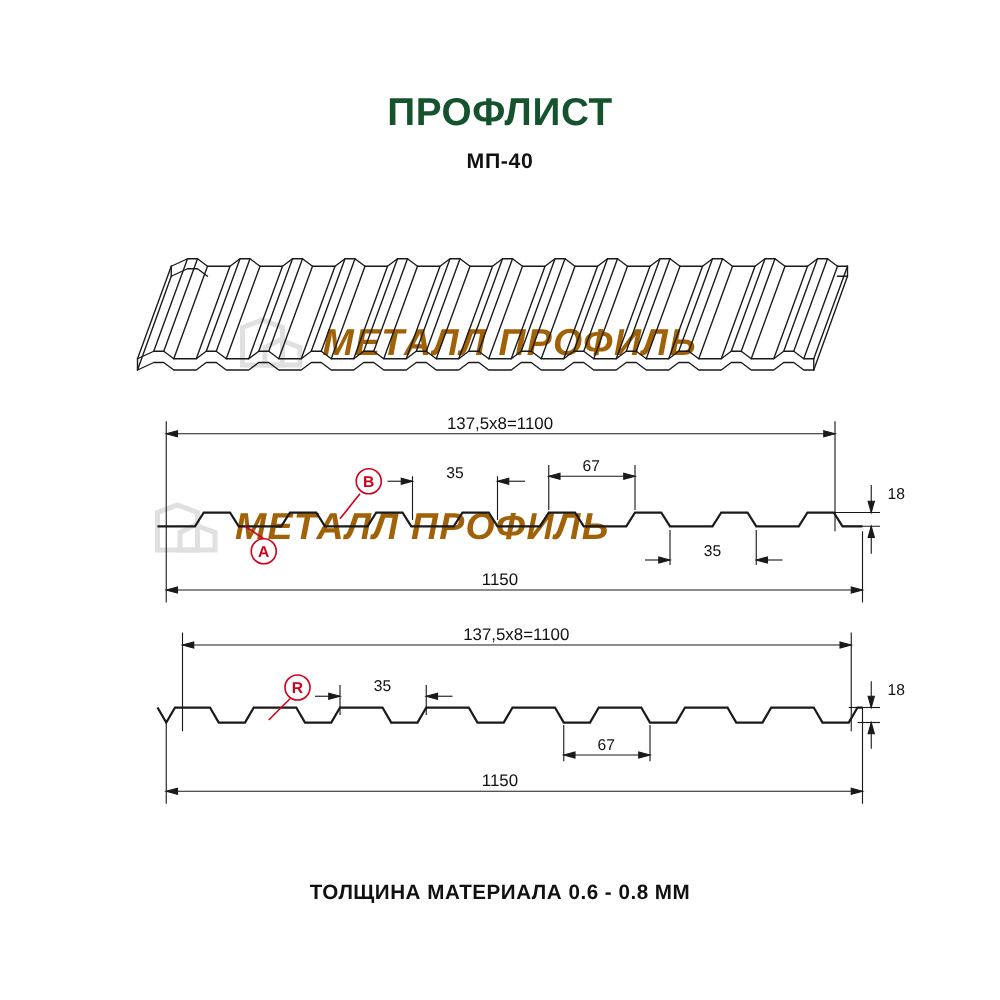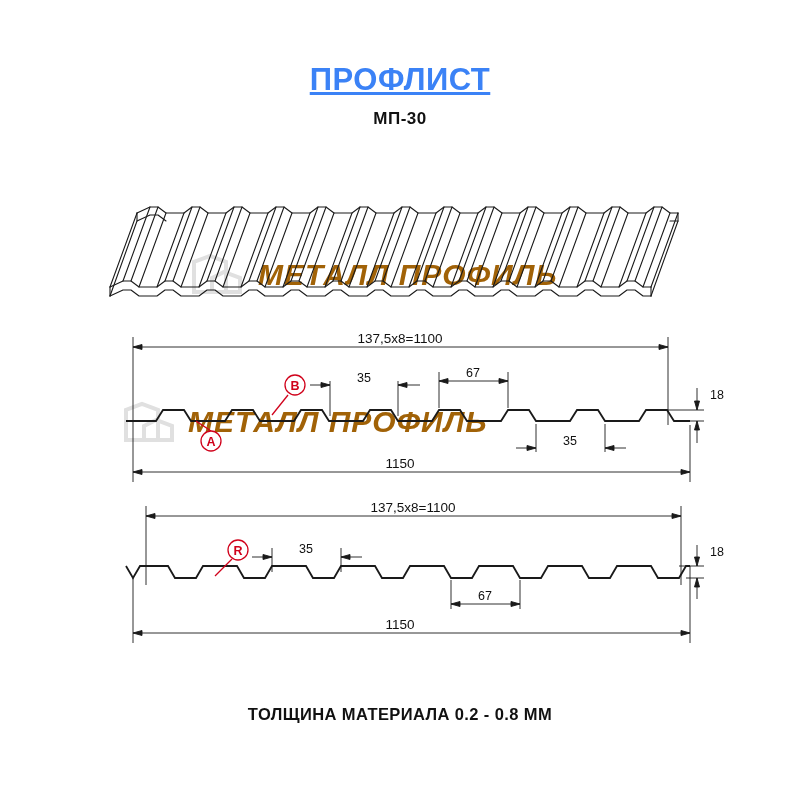--- a/index.html
+++ b/index.html
@@ -25,24 +25,23 @@
     position: absolute;
     left: 0;
     top: 62px;
     width: 800px;
     text-align: center;
   }
   .title {
     font-size: 31px;
     font-weight: bold;
     letter-spacing: 0.5px;
-    color: #3b82f6;
-    margin: 1px;
+    color: #14532d;
+    margin: 11px;
     line-height: 1.1;
-    text-decoration: underline;
   }
   .subtitle {
     font-size: 17px;
     font-weight: bold;
     color: #111;
     margin-top: 12px;
     letter-spacing: 0.5px;
   }
   .footer-note {
     position: absolute;
@@ -105,21 +104,21 @@
     font-weight: bold;
   }
 </style>
 </head>
 <body>
 
 <div class="sheet">
 
   <div class="title-block">
     <div class="title">ПРОФЛИСТ</div>
-    <div class="subtitle">МП-30</div>
+    <div class="subtitle">МП-40</div>
   </div>
 
   <div class="wm wm1">МЕТАЛЛ ПРОФИЛЬ</div>
   <div class="wm wm2">МЕТАЛЛ ПРОФИЛЬ</div>
 
   <svg class="wm-logo" style="left:190px; top:252px;" width="62" height="44" viewBox="0 0 62 44">
     <path d="M4 40 L4 10 L20 4 L36 10 L36 40 Z" fill="none" stroke="#e0e0e0" stroke-width="4"></path>
     <path d="M22 26 L34 20 L50 26 L50 40 L22 40 Z" fill="none" stroke="#e0e0e0" stroke-width="4"></path>
   </svg>
   <svg class="wm-logo" style="left:122px; top:400px;" width="62" height="44" viewBox="0 0 62 44">
@@ -366,14 +365,14 @@
       <text class="dimtxt-lg" x="400" y="629" text-anchor="middle">1150</text>
 
       <g>
         <line x1="232" y1="559" x2="215" y2="576" stroke="#d0021b" stroke-width="1.3"></line>
         <circle cx="238" cy="550" r="10" fill="#ffffff" stroke="#d0021b" stroke-width="1.3"></circle>
         <text class="balloon-txt" x="238" y="554.5" text-anchor="middle">R</text>
       </g>
     </g>
   </svg>
 
-  <div class="footer-note">ТОЛЩИНА МАТЕРИАЛА 0.2 - 0.8 ММ</div>
+  <div class="footer-note">ТОЛЩИНА МАТЕРИАЛА 0.6 - 0.8 ММ</div>
 </div>
 
 </body></html>

